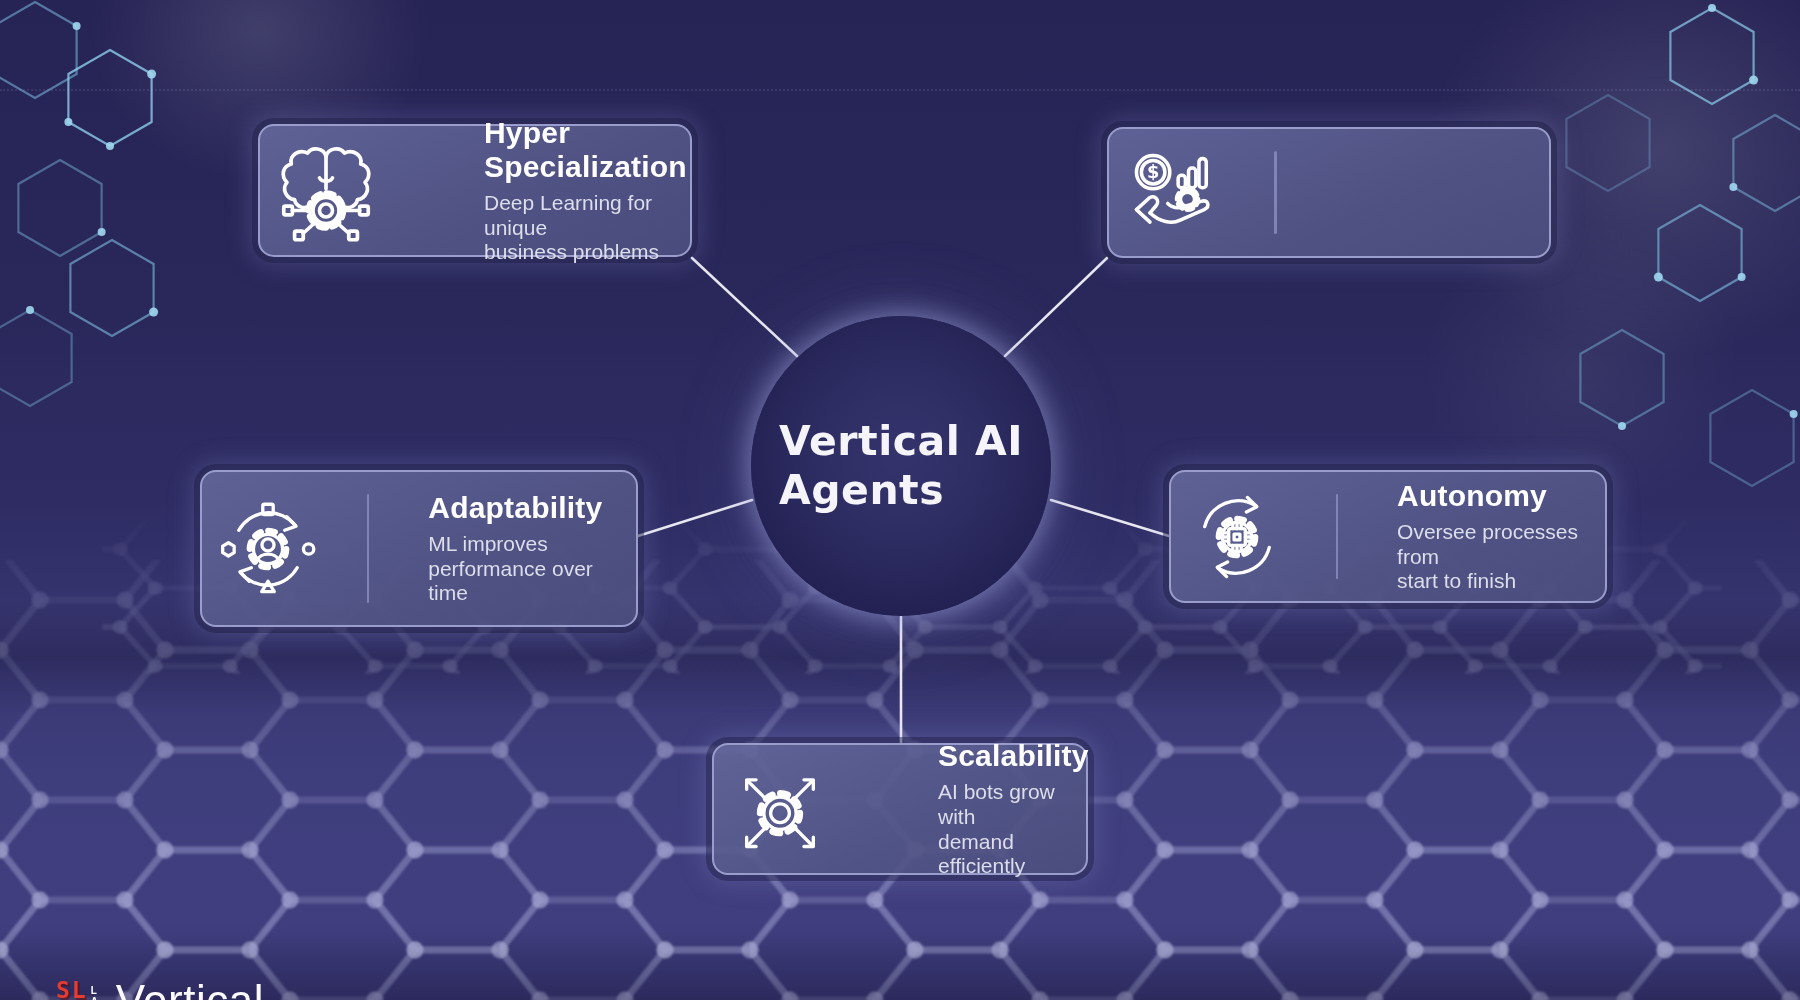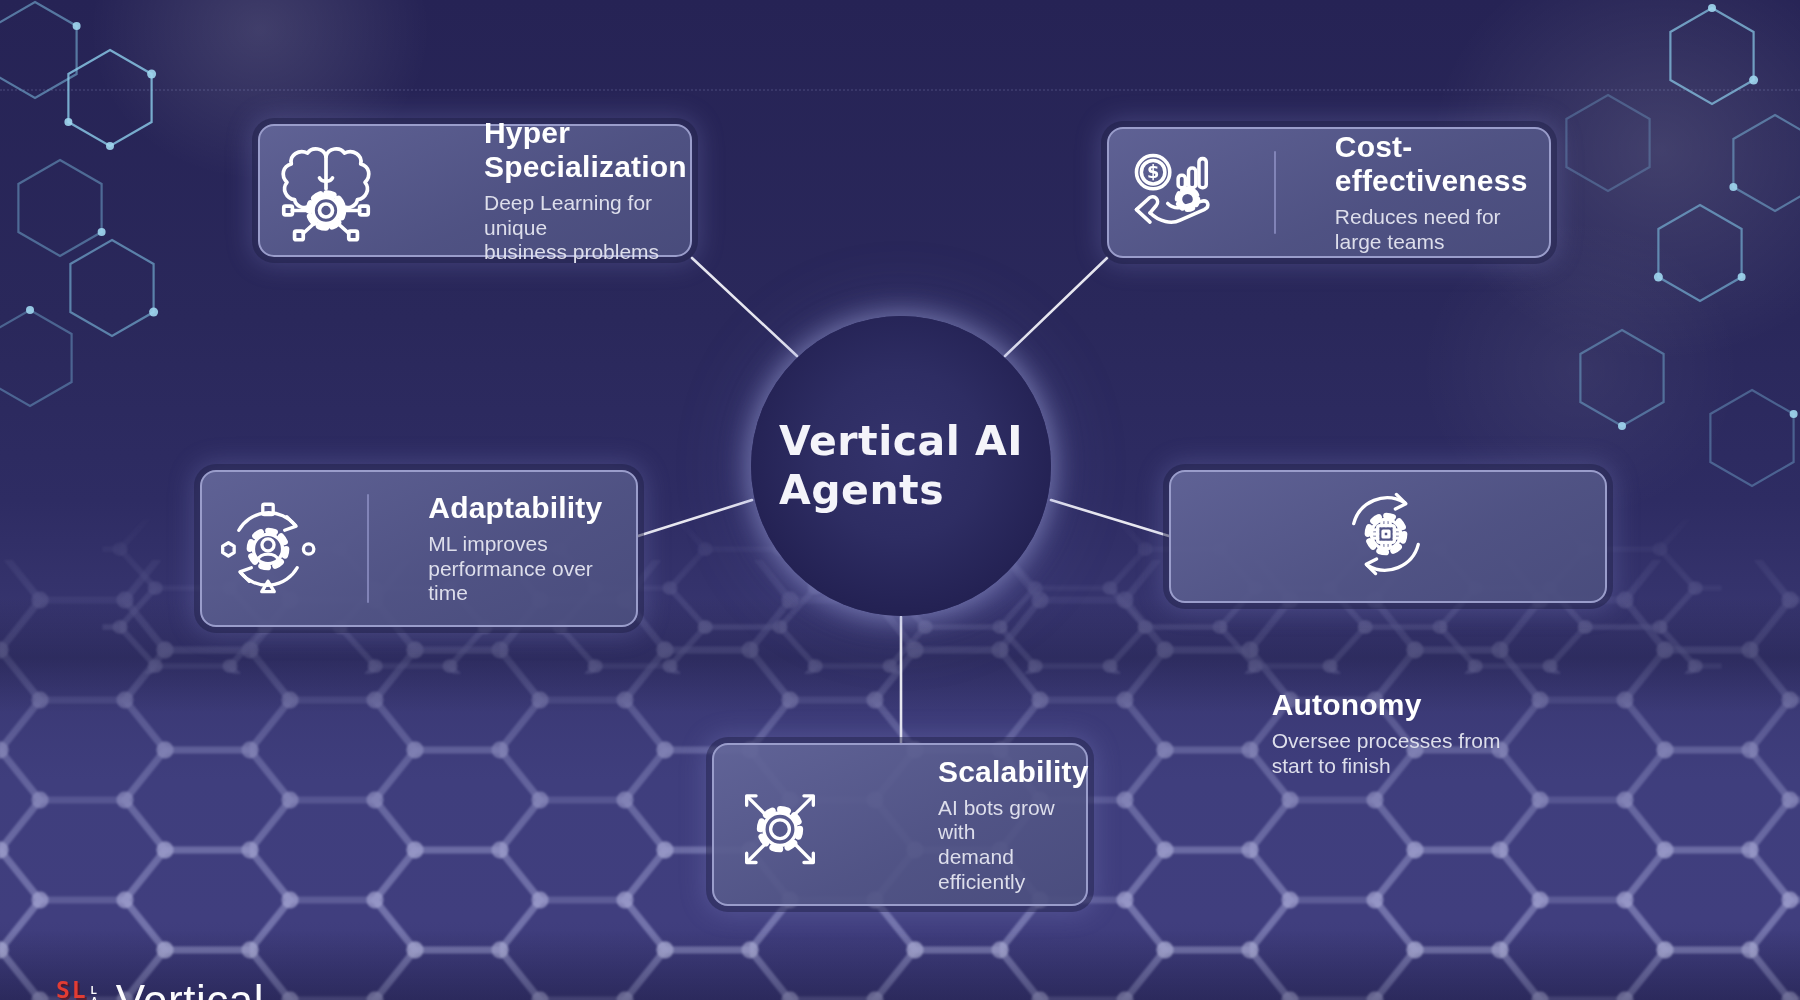--- a/index.html
+++ b/index.html
@@ -43,22 +43,22 @@
   .card-icon{width:104px;flex:0 0 104px;display:flex;align-items:center;justify-content:center;}
   .card-icon svg{display:block;}
   .divider{width:2.5px;align-self:stretch;background:#898cc0;margin:12px 20px 12px 8px;border-radius:2px;opacity:0.85;}
   .card-text{display:flex;flex-direction:column;justify-content:center;}
   .card-title{font-size:30px;font-weight:bold;color:#ffffff;margin-bottom:7px;letter-spacing:0.2px;}
   .card-desc{font-size:21px;line-height:1.17;color:#dddeeb;}
 
   #card-hyper{left:258px;top:124px;width:434px;height:133px;}
   #card-cost{left:1107px;top:127px;width:444px;height:131px;}
   #card-adapt{left:200px;top:470px;width:438px;height:157px;}
-  #card-auto{left:1169px;top:470px;width:438px;height:133px;flex-direction:column;}
-  #card-scale{left:712px;top:743px;width:376px;height:163px;}
+  #card-auto{left:1169px;top:470px;width:438px;height:133px;}
+  #card-scale{left:712px;top:743px;width:376px;height:132px;}
 
   
   .logo{position:absolute;left:56px;top:976px;display:flex;align-items:center;z-index:6;}
   .logo-mark{
     font-family:"DejaVu Sans Mono",monospace;font-weight:bold;color:#e23c33;
     font-size:23px;line-height:0.92;letter-spacing:2px;
     text-shadow:2px 2px 0 rgba(96,12,12,0.6);
   }
   .logo-side{
     width:11px;margin:2px 0 0 3px;font-size:10px;font-weight:bold;color:#ffffff;
@@ -213,27 +213,20 @@
         <g transform="translate(60,54)">
           <circle r="9.5" stroke-width="5.5" stroke-dasharray="5 5"></circle>
           <circle r="6.8"></circle>
         </g>
         <path d="M11,64 L23,53 C28,49 34,55 30,60 L24,67"></path>
         <path d="M24,67 C33,76 45,78 53,74 L76,64 C82,61 80,54 73,56 L57,61 C51,63 45,62 41,58"></path>
         <path d="M11,64 L24,76"></path>
       </svg>
     </div>
     <div class="divider"></div>
-    <div class="card-text">
-      <div class="card-title">Cost-effectiveness</div>
-      <div class="card-desc">
-        <div>Reduces need for</div>
-        <div>large teams</div>
-      </div>
-    </div>
   </div>
 
   <div class="card" id="card-adapt">
     <div class="card-icon">
       <svg width="100" height="100" viewBox="0 0 96 96" fill="none" stroke="#ffffff" stroke-width="3.2" stroke-linecap="round" stroke-linejoin="round">
         <path d="M20,30 A33,33 0 0 1 74,25"></path>
         <path d="M66,17 L75,26 L64,30"></path>
         <path d="M76,66 A33,33 0 0 1 22,71"></path>
         <path d="M30,79 L21,70 L32,66"></path>
         <g transform="translate(48,48)">

